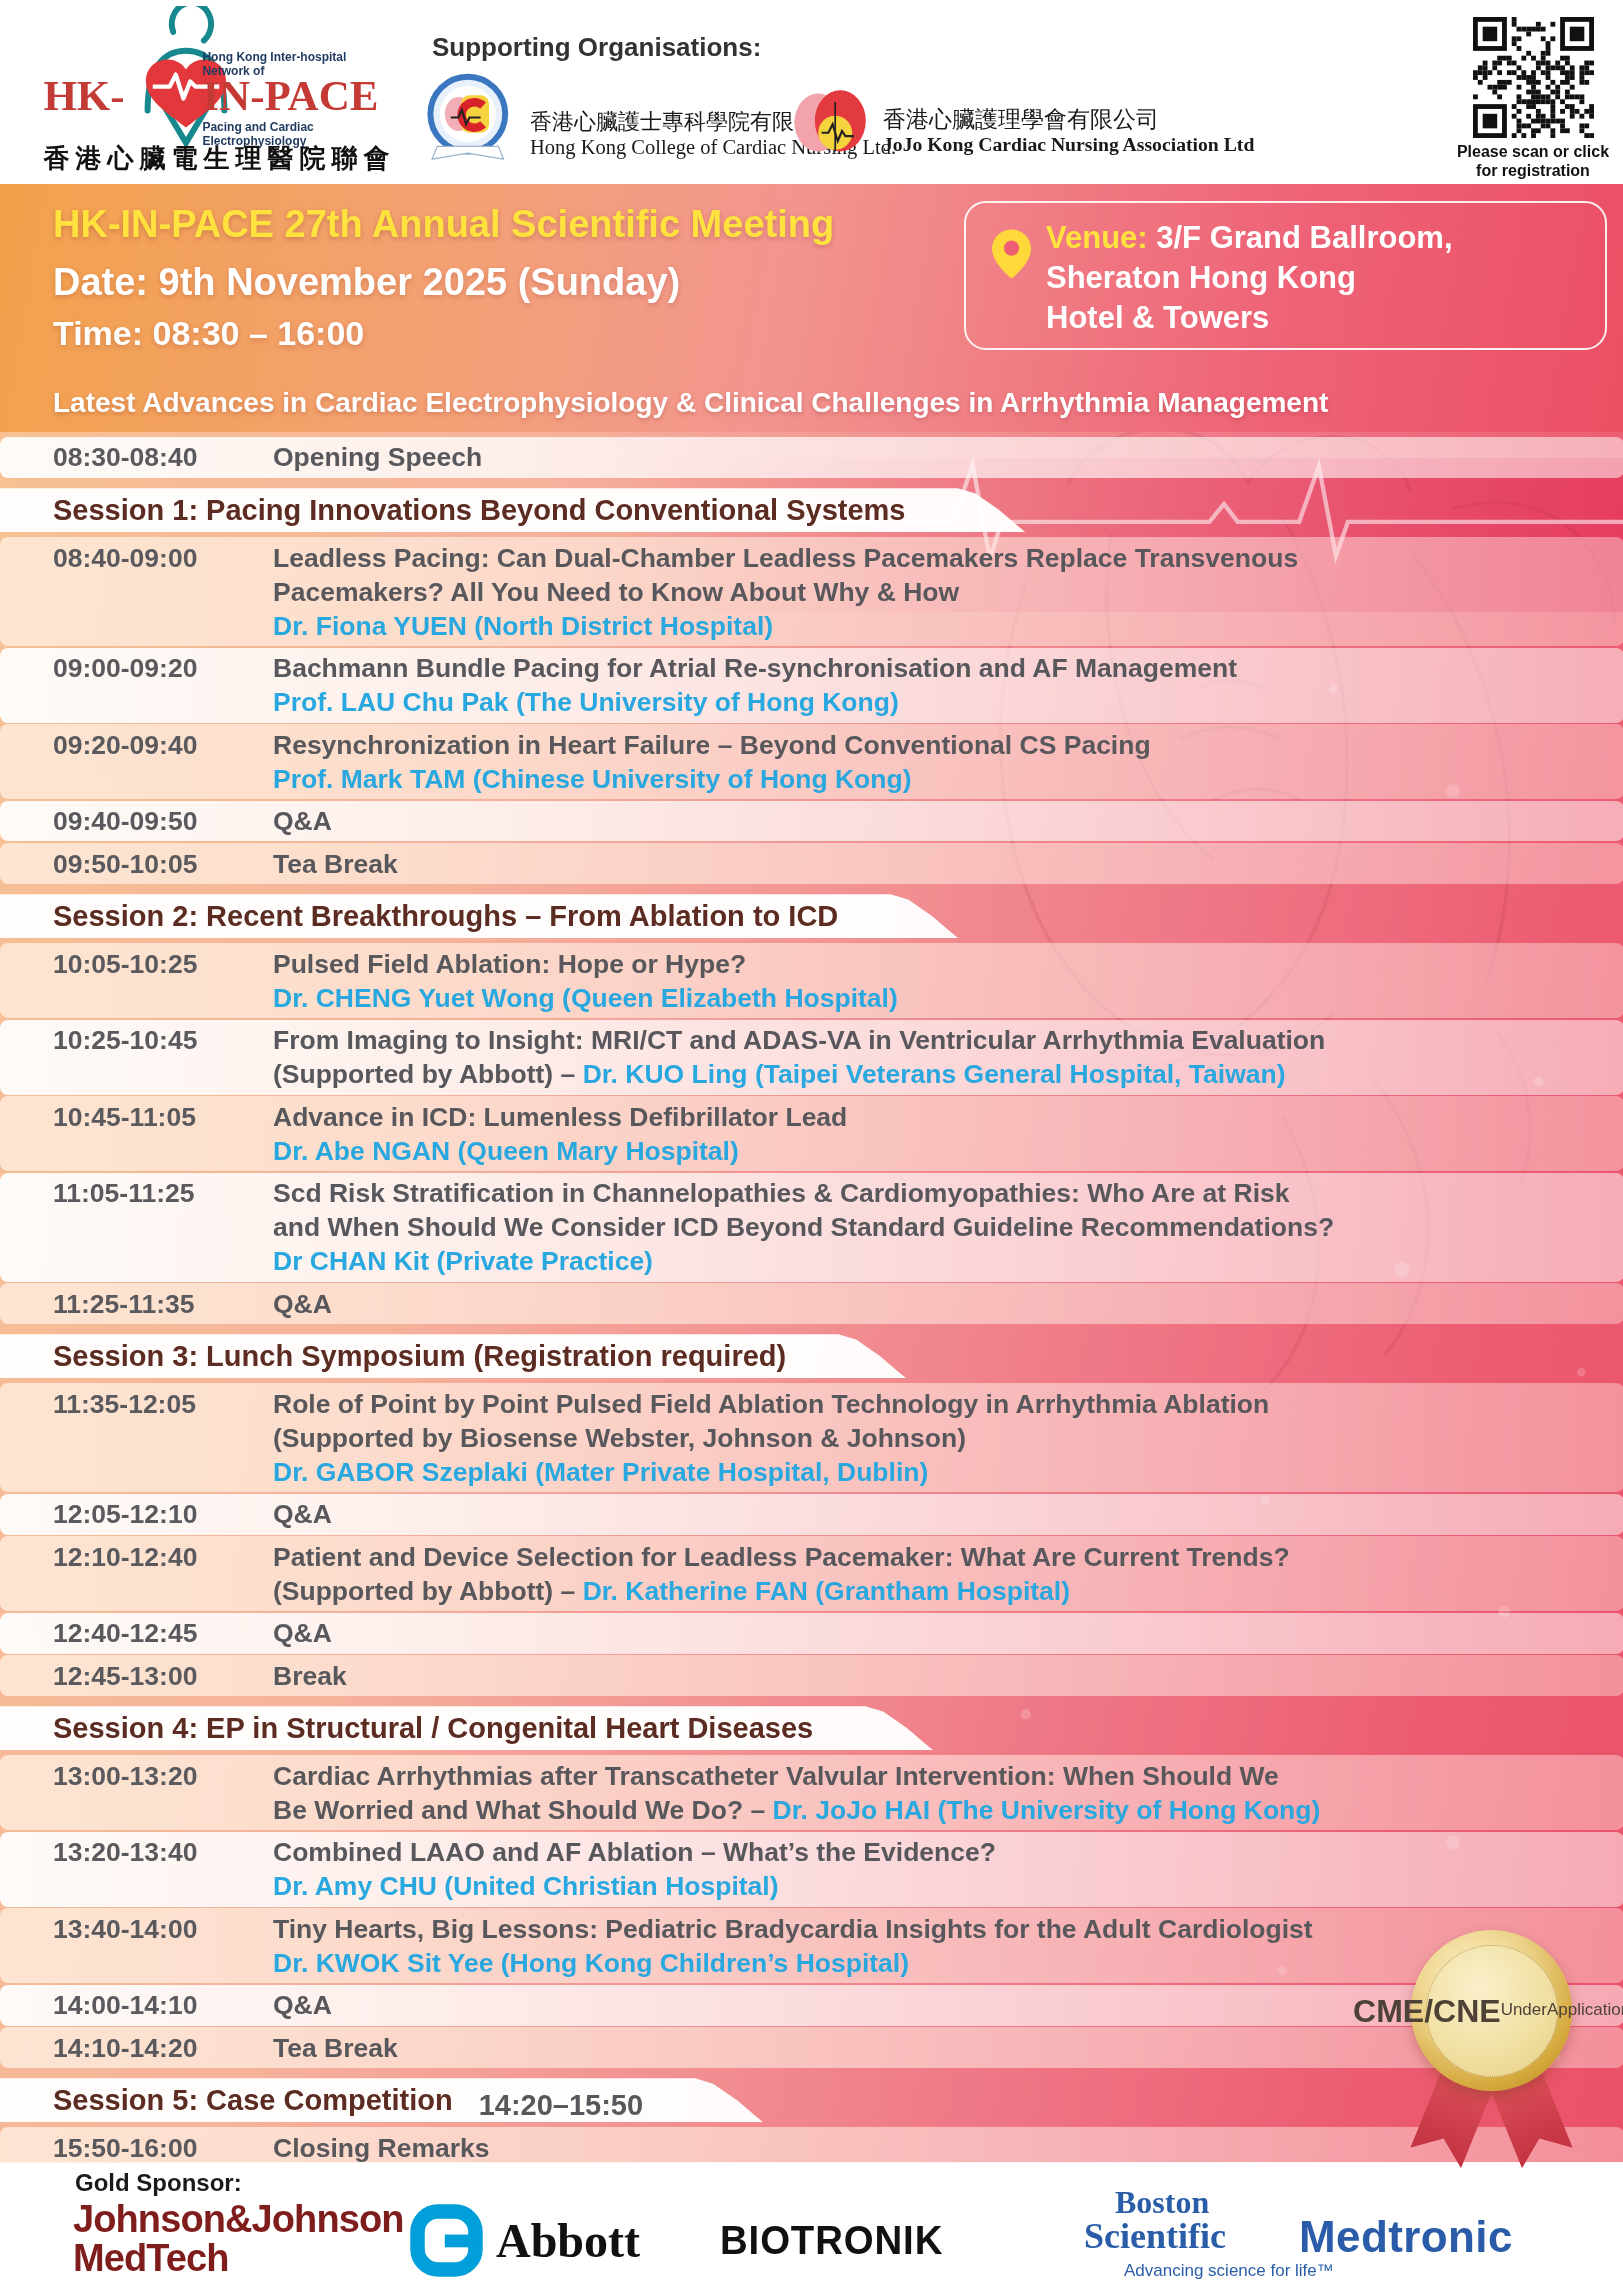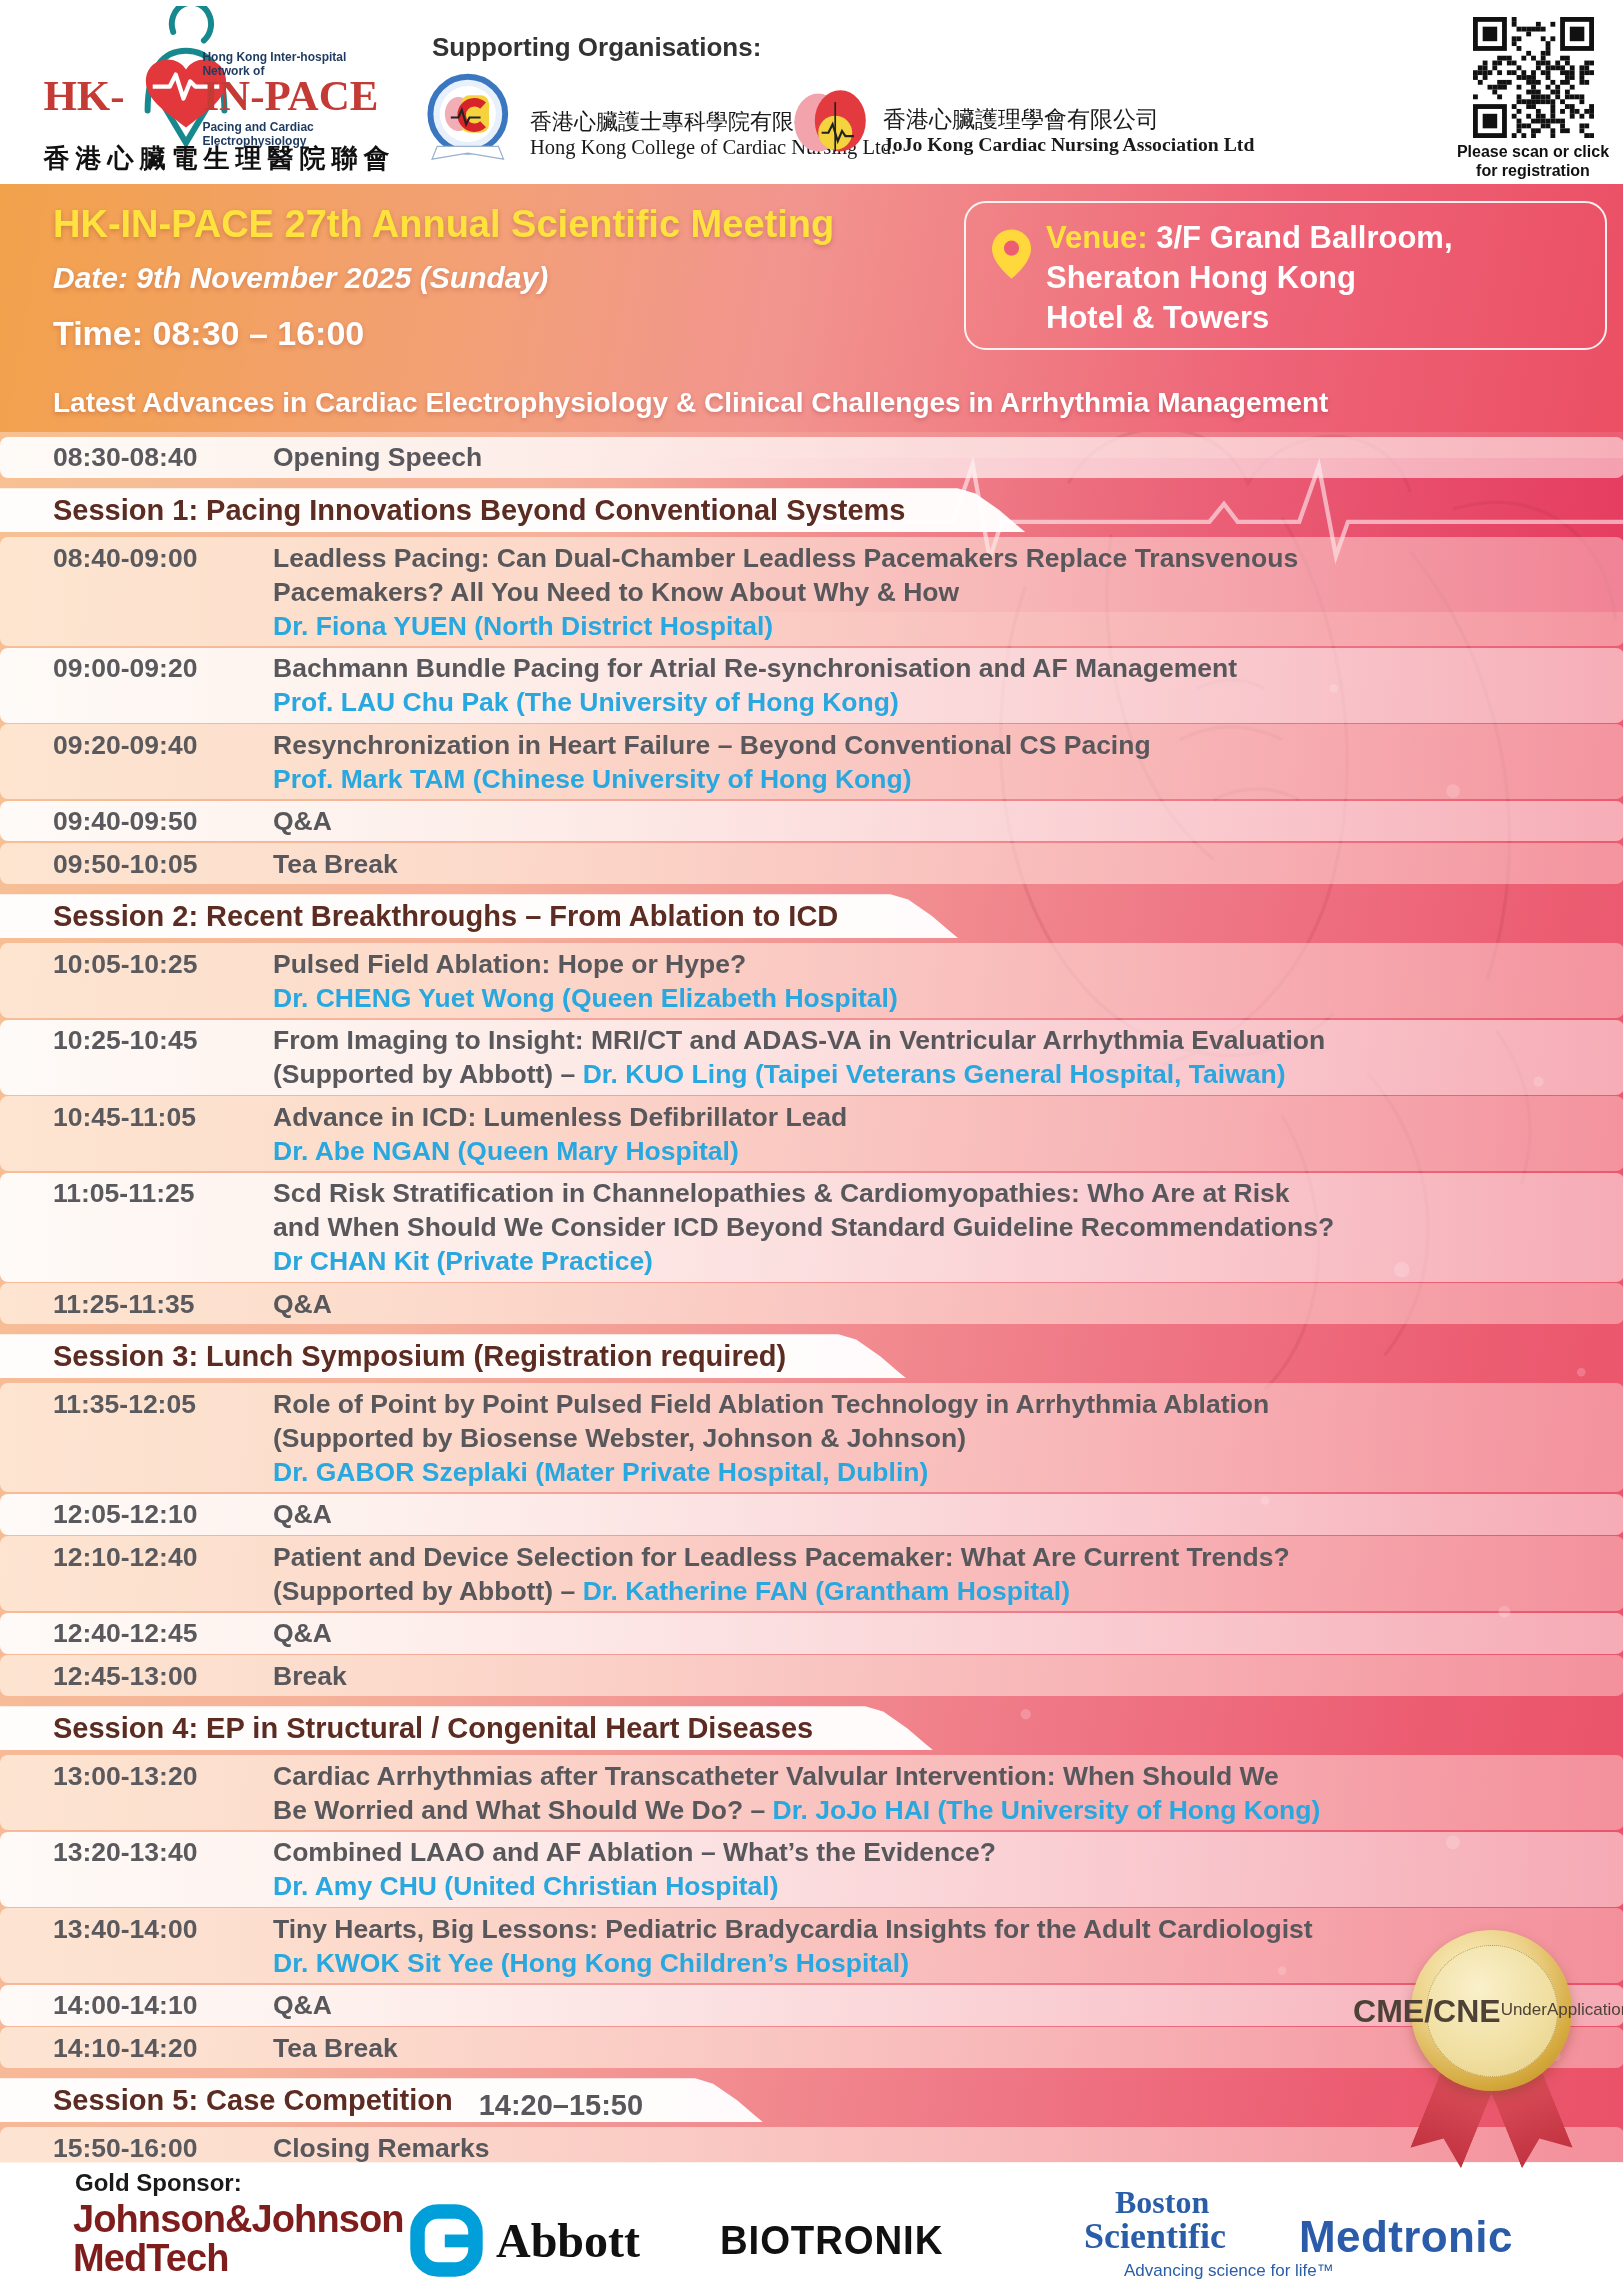--- a/index.html
+++ b/index.html
@@ -24,21 +24,21 @@
   .org1 .org-en{left:103px;top:63px;font-size:20.5px;}
   .org2 .org-cn{left:92px;top:19px;font-size:23px;}
   .org2 .org-en{left:92px;top:48px;font-size:19.7px;font-weight:bold;}
   .qr{position:absolute;left:1473px;top:17px;width:121px;height:121px;cursor:pointer;}
   .qr-caption{position:absolute;left:1439px;top:142px;width:188px;text-align:center;font-size:16px;font-weight:bold;color:#111;line-height:19px;}
 
   
   .banner{position:absolute;left:0;top:184px;width:1624px;height:248px;
     background:linear-gradient(100deg,#f2a24b 0%,#f3a077 30%,#f2958f 48%,#ee6377 78%,#eb4f64 100%);}
   .banner-title{position:absolute;left:53px;top:19px;font-size:38px;font-weight:bold;color:#ffe23e;text-shadow:0 1.7px 5.1px rgba(130,40,40,.3);}
-  .banner-date{position:absolute;left:53px;top:77px;font-size:30px;font-weight:bold;color:#ffffff;text-shadow:0 1.7px 5.1px rgba(130,40,40,.25);font-style:italic;}
+  .banner-date{position:absolute;left:53px;top:77px;font-size:38px;font-weight:bold;color:#ffffff;text-shadow:0 1.7px 5.1px rgba(130,40,40,.25);}
   .banner-time{position:absolute;left:53px;top:130px;font-size:34px;font-weight:bold;color:#ffffff;text-shadow:0 1.7px 5.1px rgba(130,40,40,.25);}
   .subtitle{position:absolute;left:53px;top:203px;font-size:28px;font-weight:bold;color:#ffffff;text-shadow:0 1.7px 4.3px rgba(130,40,40,.3);}
   .venue-box{position:absolute;left:964px;top:17px;width:639px;height:145px;border:2.6px solid rgba(255,255,255,.9);border-radius:22px;}
   .venue-pin{position:absolute;left:26px;top:26px;}
   .venue-text{position:absolute;left:80px;top:15.4px;font-size:31px;font-weight:bold;color:#ffffff;line-height:40px;}
   .venue-label{color:#ffe23e;}
 
   
   .schedule{position:absolute;left:0;top:432px;width:1624px;height:1731px;overflow:hidden;
     background:linear-gradient(100deg,#f7c193 0%,#f6b29b 28%,#f29393 48%,#ef7886 66%,#ec5d72 85%,#ea5168 100%);}

